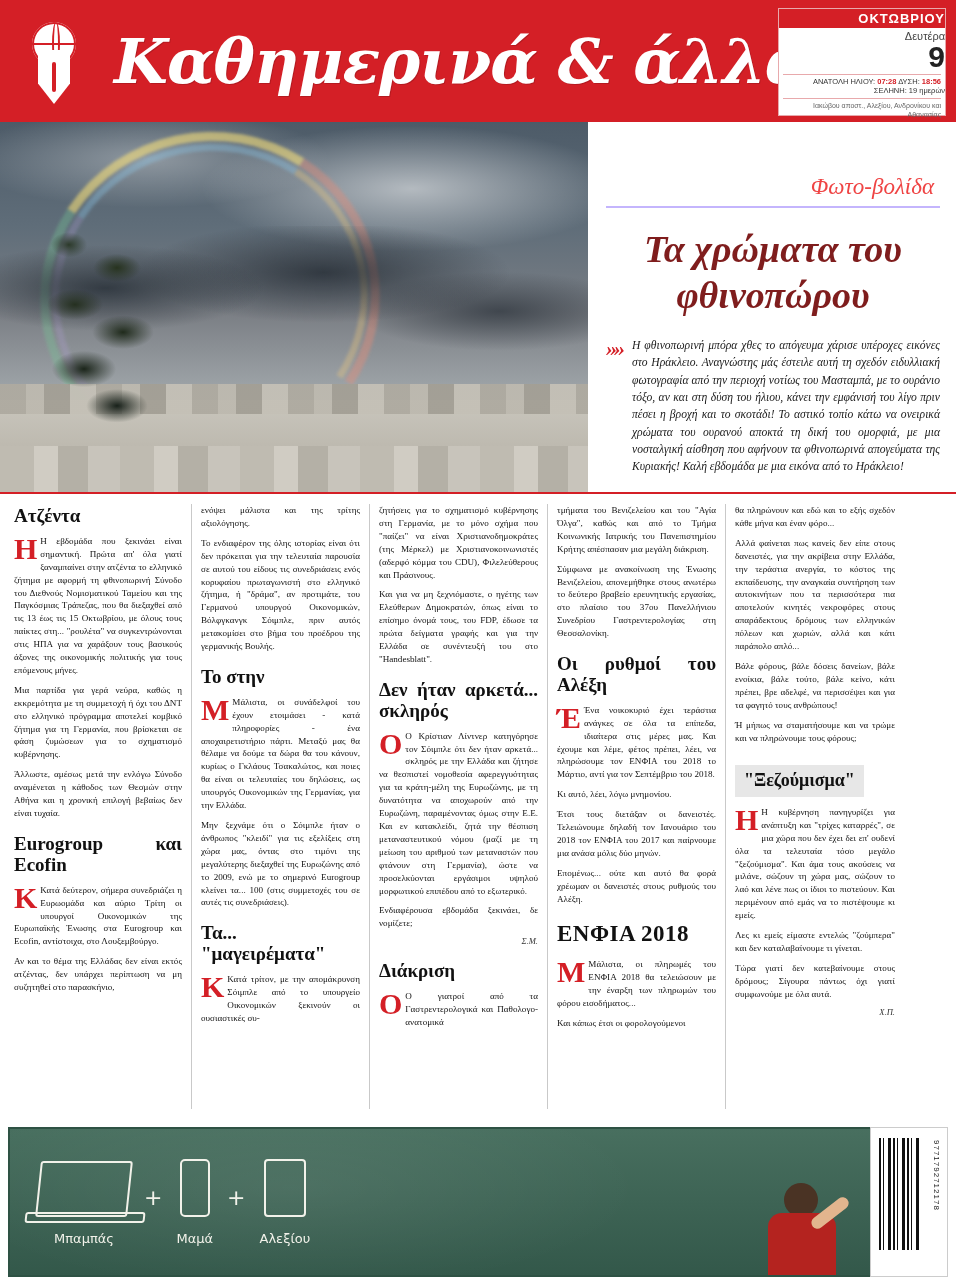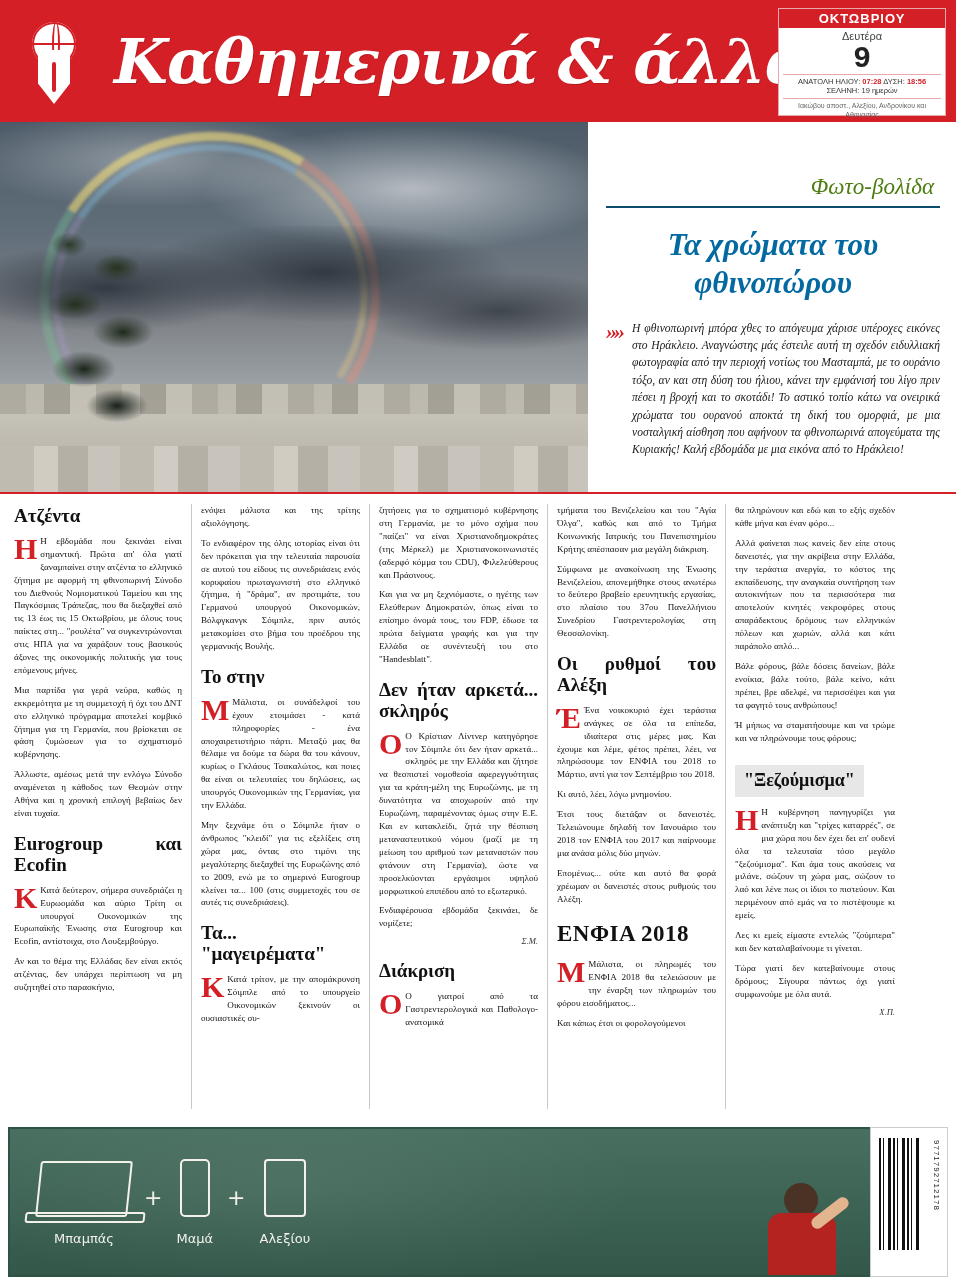--- a/index.html
+++ b/index.html
@@ -78,21 +78,21 @@
     text-shadow: 1px 1px 0 rgba(0,0,0,.15);
   }
 
   
   .datebox {
     position: absolute;
     right: 10px; top: 8px;
     width: 168px; height: 108px;
     background: #ffffff;
     border: 1px solid #e8a9ac;
-    text-align: center;
+    text-align: right;
     color: #d41f26;
     padding-top: 0;
   }
   .datebox .month {
     background: #d41f26;
     color: #ffffff;
     font-family: "Liberation Sans", sans-serif;
     font-size: 13px;
     font-weight: bold;
     letter-spacing: 1px;
@@ -222,34 +222,34 @@
   .photo-right {
     flex: 1;
     position: relative;
     padding: 0 16px 0 18px;
   }
   .photo-right .kicker {
     text-align: right;
     font-family: "Liberation Serif", serif;
     font-style: italic;
     font-size: 23px;
-    color: #4d7c0f;
+    color: #ef4444;
     padding: 52px 6px 6px 0;
-    border-bottom: 2px solid #0c4a6e;
+    border-bottom: 2px solid #c4b5fd;
     margin-bottom: 18px;
   }
   .photo-right h1 {
     font-family: "Liberation Serif", serif;
     font-weight: bold;
     font-style: italic;
-    font-size: 31px;
+    font-size: 38px;
     line-height: 1.22;
     margin: 4px 0 18px 0;
     text-align: center;
-    color: #0369a1;
+    color: #7f1d1d;
   }
   .lede {
     position: relative;
     font-family: "Liberation Serif", serif;
     font-style: italic;
     font-size: 11.6px;
     line-height: 1.5;
     text-align: justify;
     color: #1a1a1a;
     padding-left: 26px;

